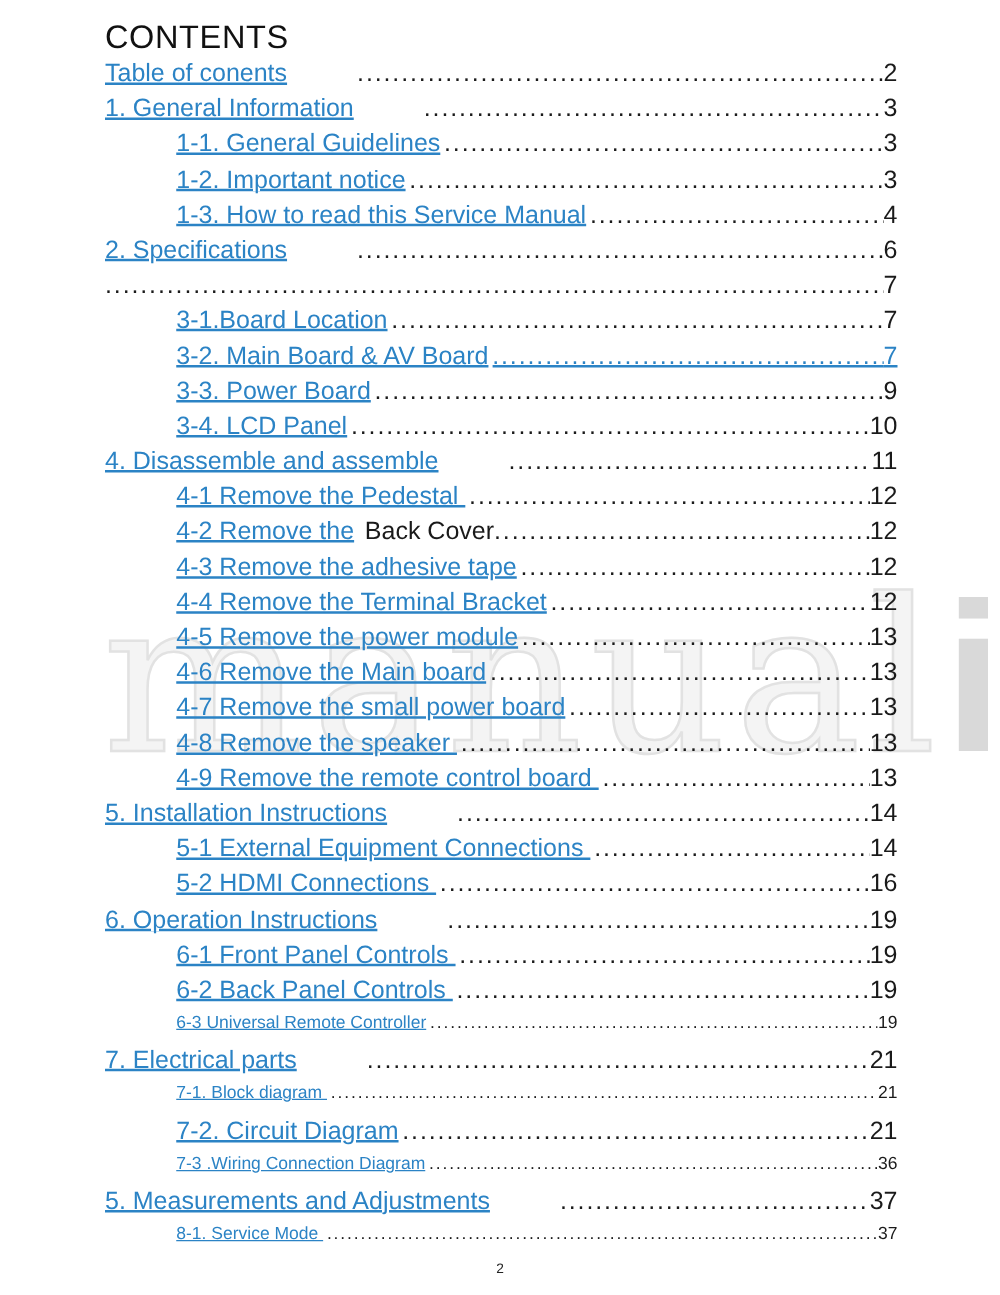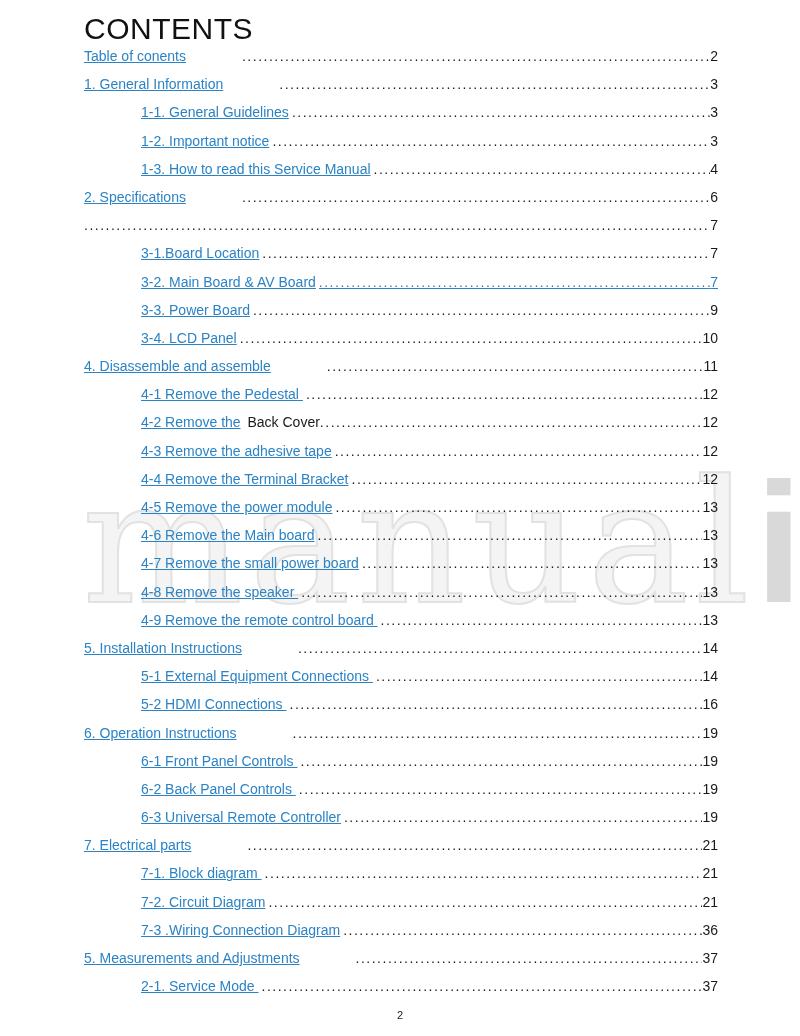--- a/index.html
+++ b/index.html
@@ -27,35 +27,35 @@
   }
   .wm-i{
     font-family:"Liberation Sans",sans-serif;
     font-weight:700;
     color:#d9d9d9;
     -webkit-text-stroke:0;
   }
   .title{
     position:relative;z-index:1;
     margin:10px 0 0 84px;
-    font-size:30px;
+    font-size:26px;
     font-weight:400;
     color:#111111;
     letter-spacing:0.5px;
     line-height:38px;
   }
   .toc{
     position:relative;z-index:1;
     margin:0 82px 0 84px;
   }
   .row{
     display:flex;
     align-items:baseline;
     height:28.2px;
-    font-size:14px;
+    font-size:20px;
     color:var(--text,#1a1a1a);
   }
   .row.sub{ padding-left:26px; }
   .row.small{ font-size:14px; }
   .link{
     color:var(--link,#2b83c5);
     text-decoration:underline;
     white-space:pre;
     cursor:pointer;
     flex:0 0 auto;
@@ -261,21 +261,21 @@
         <a class="link">7-3 .Wiring Connection Diagram</a>
         <span class="leader">............................................................................................................................................................................................................................</span>
         <span class="page-num">36</span>
       </div>
       <div class="row top">
         <a class="link">5. Measurements and Adjustments</a>
         <span class="leader">............................................................................................................................................................................................................................</span>
         <span class="page-num">37</span>
       </div>
       <div class="row sub small">
-        <a class="link">2-1. Service Mode </a>
+        <a class="link">8-1. Service Mode </a>
         <span class="leader">............................................................................................................................................................................................................................</span>
         <span class="page-num">37</span>
       </div>
     </div>
 
   <div class="footer">2</div>
 
 </div>
 
 </body></html>

